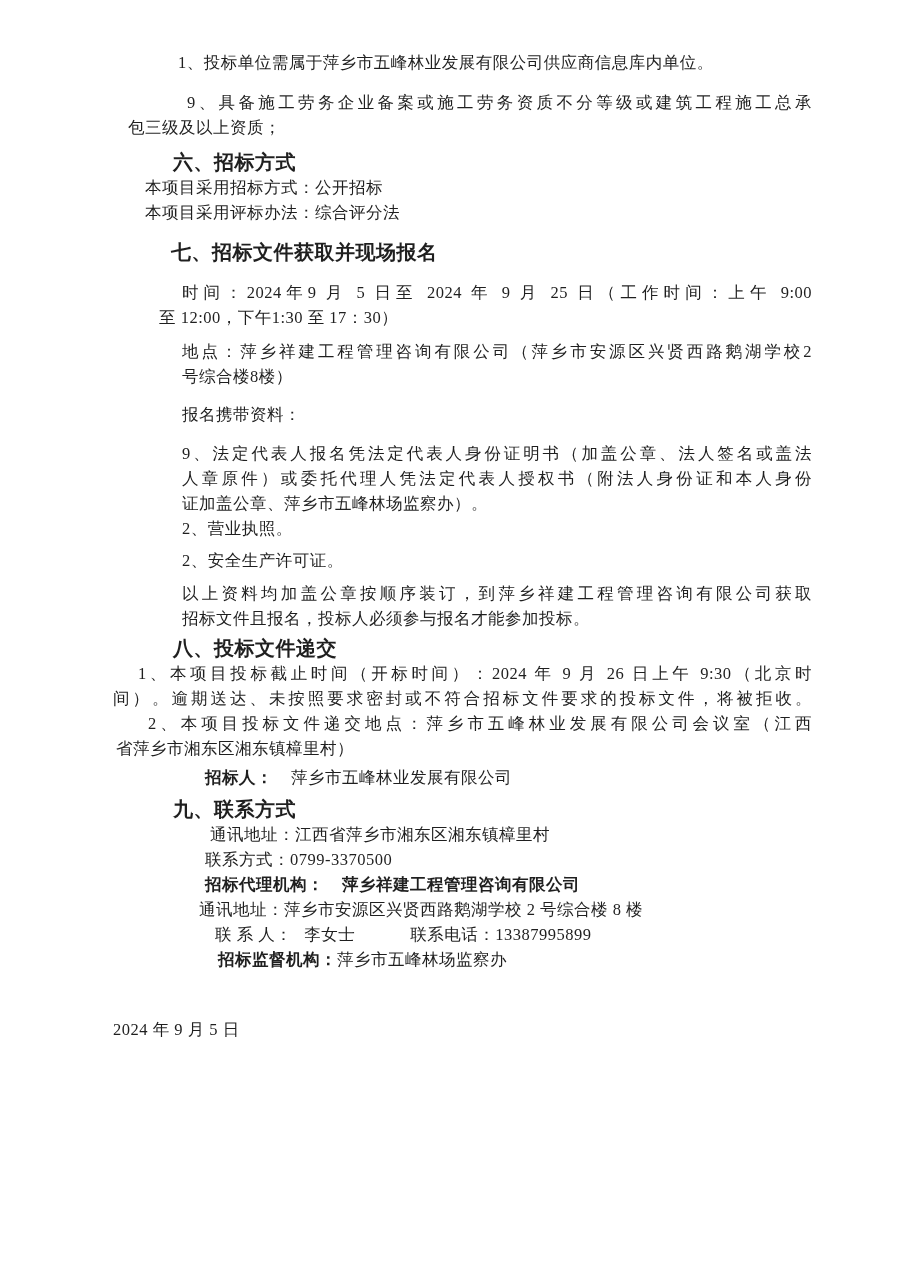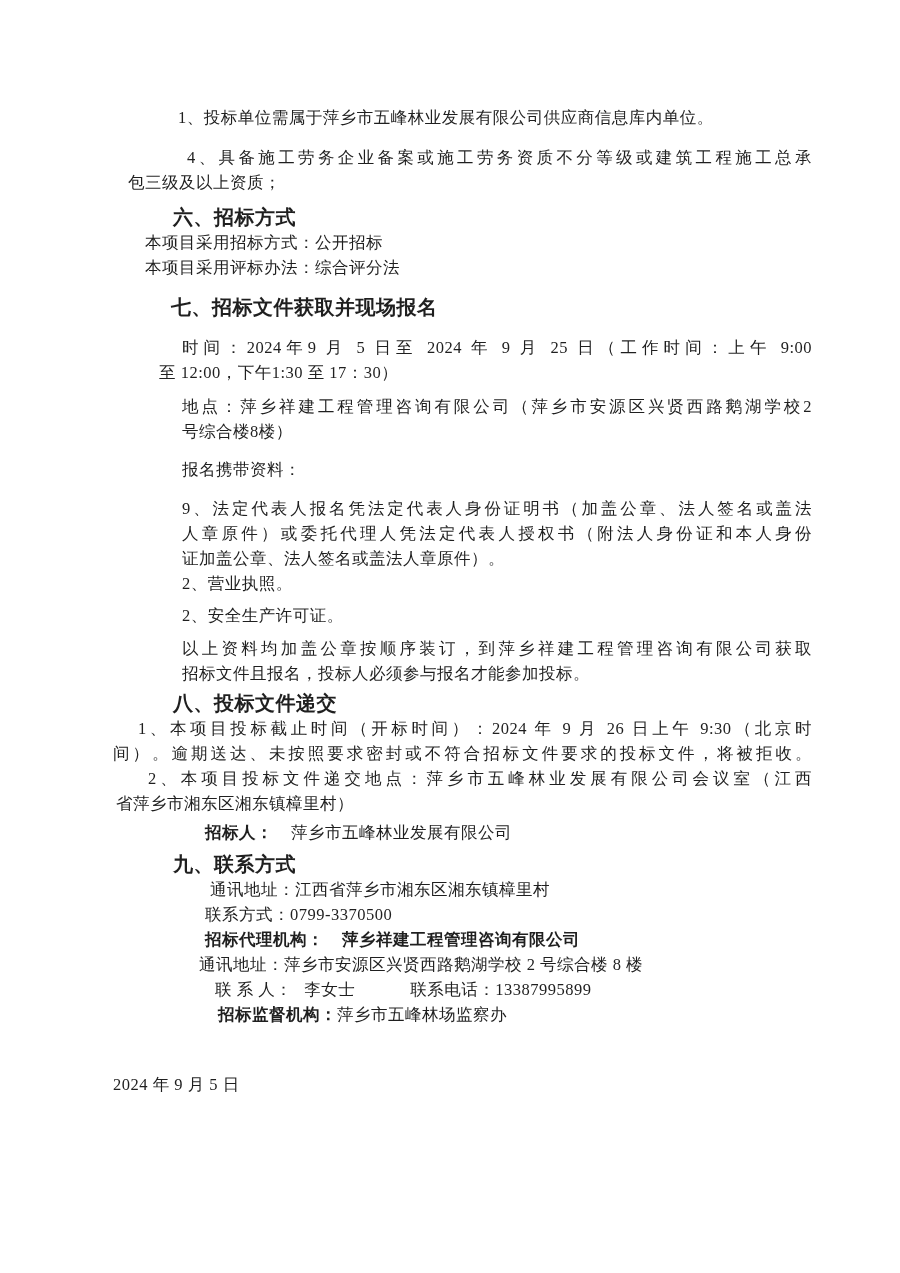--- a/index.html
+++ b/index.html
@@ -7,21 +7,21 @@
     width:900px;height:1273px;
     background:#ffffff;
     overflow:hidden;
     font-family:"Liberation Serif","DejaVu Serif",serif;
     color:#1f1f1f;
   }
   .page{
     position:relative;
     width:900px;height:1273px;
     box-sizing:border-box;
-    padding:105px 88px 0 113px;
+    padding:50px 88px 0 113px;
   }
   .ln{
     font-size:16.5px;
     letter-spacing:0.5px;
     line-height:25px;
     min-height:25px;
   }
   .fill{
     text-align:justify;
     text-align-last:justify;
@@ -36,40 +36,40 @@
     font-weight:700;
   }
 </style>
 </head>
 <body>
 
 <div class="page">
 
   <div class="ln" style="text-indent:65px">1、投标单位需属于萍乡市五峰林业发展有限公司供应商信息库内单位。</div>
 
-  <div class="ln fill" style="margin-top:15px;padding-left:74px">4、具备施工劳务企业备案或施工劳务资质不分等级或建筑工程施工总承</div>
+  <div class="ln fill" style="margin-top:15px;padding-left:74px">9、具备施工劳务企业备案或施工劳务资质不分等级或建筑工程施工总承</div>
   <div class="ln" style="padding-left:15px">包三级及以上资质；</div>
 
   <div class="ln b" style="margin-top:10px;margin-left:60px">六、招标方式</div>
   <div class="ln" style="margin-left:32px">本项目采用招标方式：公开招标</div>
   <div class="ln" style="margin-left:32px">本项目采用评标办法：综合评分法</div>
 
   <div class="ln b" style="margin-top:15px;margin-left:58px">七、招标文件获取并现场报名</div>
 
   <div class="ln fill" style="margin-top:15px;margin-left:69px">时间：2024年9 月 5  日至 2024 年 9 月 25 日（工作时间：上午 9:00</div>
   <div class="ln" style="margin-left:46px">至 12:00，下午1:30 至 17：30）</div>
 
   <div class="ln fill" style="margin-top:9px;margin-left:69px">地点：萍乡祥建工程管理咨询有限公司（萍乡市安源区兴贤西路鹅湖学校2</div>
   <div class="ln" style="margin-left:69px">号综合楼8楼）</div>
 
   <div class="ln" style="margin-top:13px;margin-left:69px">报名携带资料：</div>
 
   <div class="ln fill" style="margin-top:14px;margin-left:69px">9、法定代表人报名凭法定代表人身份证明书（加盖公章、法人签名或盖法</div>
   <div class="ln fill" style="margin-left:69px">人章原件）或委托代理人凭法定代表人授权书（附法人身份证和本人身份</div>
-  <div class="ln" style="margin-left:69px">证加盖公章、法人签名或盖法人章原件）。</div>
+  <div class="ln" style="margin-left:69px">证加盖公章、萍乡市五峰林场监察办）。</div>
 
   <div class="ln" style="margin-left:69px">2、营业执照。</div>
   <div class="ln" style="margin-top:7px;margin-left:69px">2、安全生产许可证。</div>
 
   <div class="ln fill" style="margin-top:8px;margin-left:69px">以上资料均加盖公章按顺序装订，到萍乡祥建工程管理咨询有限公司获取</div>
   <div class="ln" style="margin-left:69px">招标文件且报名，投标人必须参与报名才能参加投标。</div>
 
   <div class="ln b" style="margin-top:5px;margin-left:60px">八、投标文件递交</div>
 
   <div class="ln fill" style="padding-left:25px">1、本项目投标截止时间（开标时间）：2024 年 9 月 26 日上午 9:30（北京时</div>

